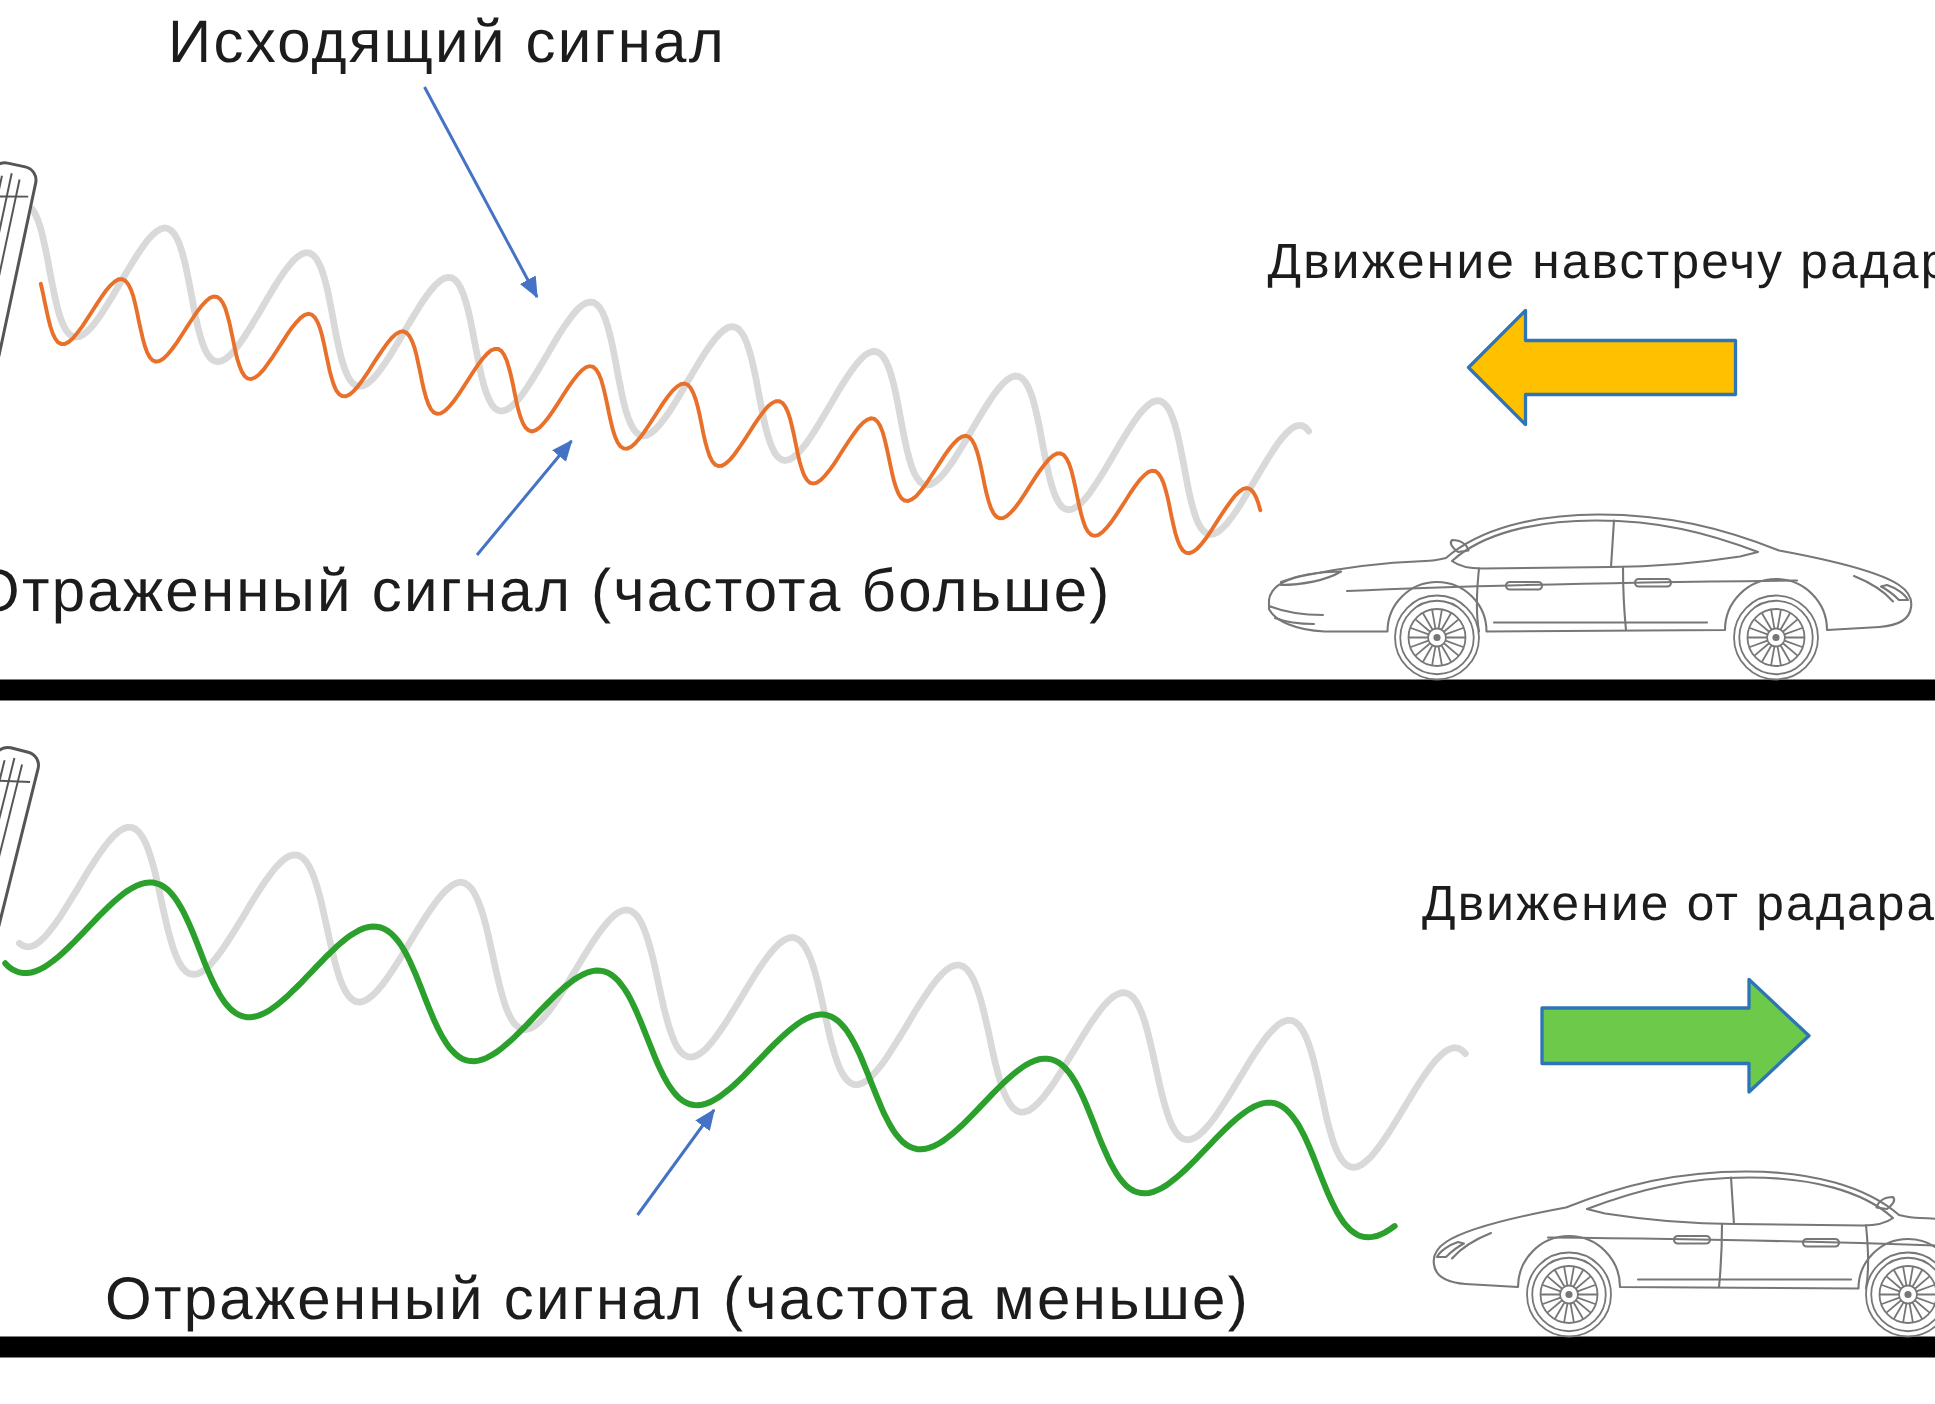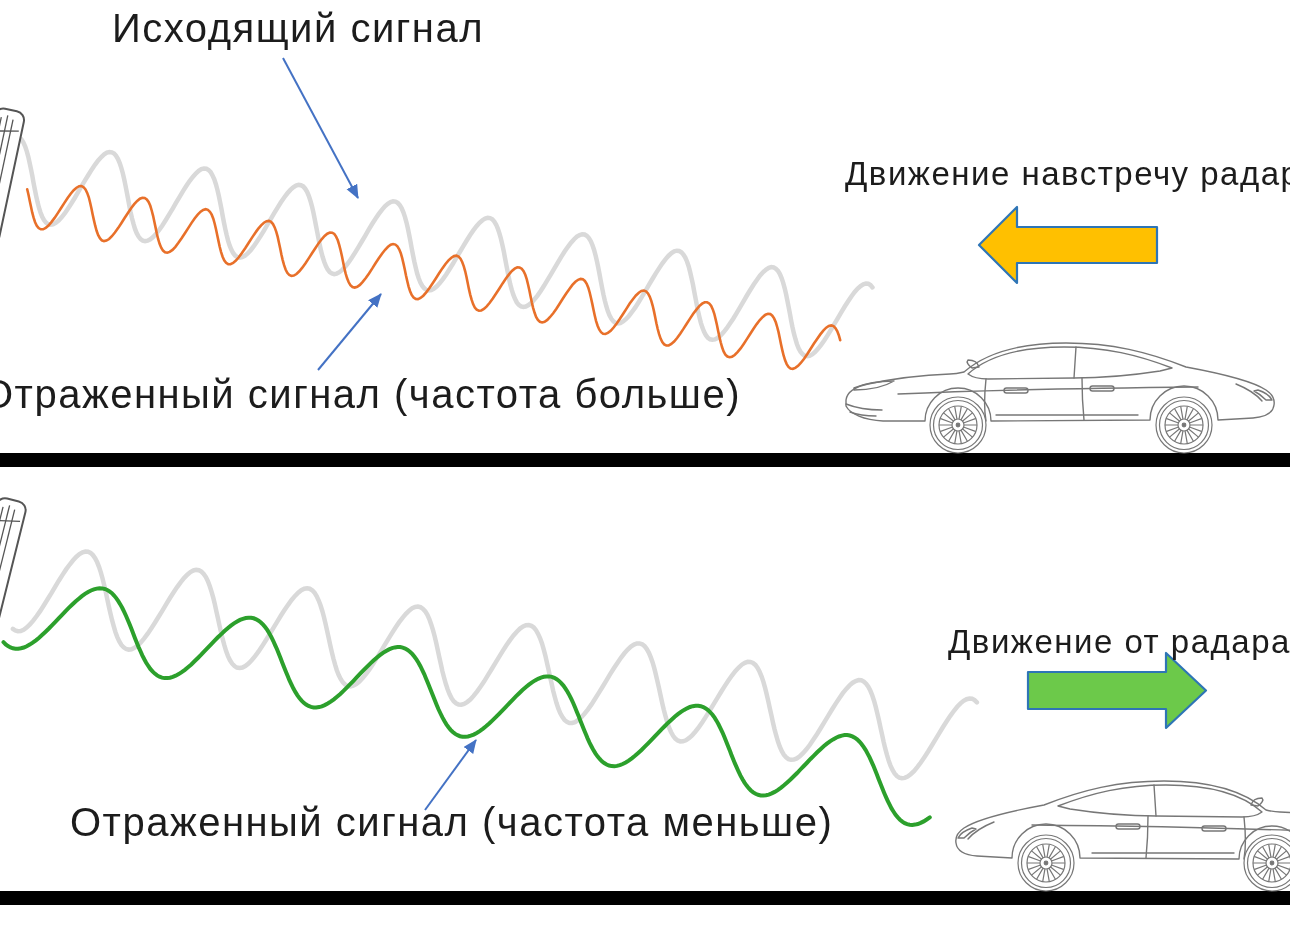--- a/index.html
+++ b/index.html
@@ -8,22 +8,22 @@
     background:#ffffff;font-family:"Liberation Sans", sans-serif;
   }
   #diagram-svg{position:absolute;left:0;top:0;}
   .label{
     position:absolute;white-space:nowrap;color:#1c1c1c;
     font-size:40px;letter-spacing:1.5px;z-index:5;
   }
   #lbl-outgoing{left:112px;top:6px;}
   #lbl-reflected-higher{left:-18px;top:372px;}
   #lbl-toward-radar{left:845px;top:155px;font-size:33px;}
-  #lbl-reflected-lower{left:70px;top:800px;text-align:right;}
-  #lbl-from-radar{left:948px;top:583px;font-size:33px;margin-top:40px;}
+  #lbl-reflected-lower{left:70px;top:844px;text-align:right;}
+  #lbl-from-radar{left:948px;top:583px;font-size:33px;}
 </style>
 </head>
 <body>
 
 <svg id="diagram-svg" width="1290" height="936" viewBox="0 0 1290 936">
   <defs>
     <marker id="arrowhead" markerWidth="9" markerHeight="8" refX="6.5" refY="3" orient="auto">
       <path d="M0,0 L7,3 L0,6 Z" fill="#4472C4"></path>
     </marker>
 

